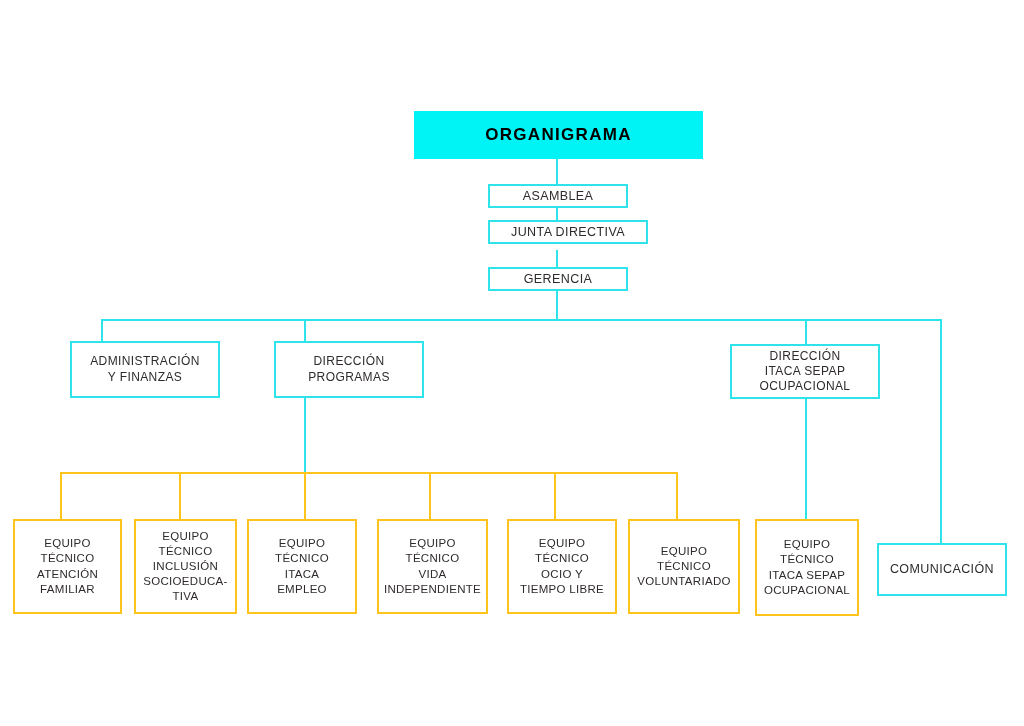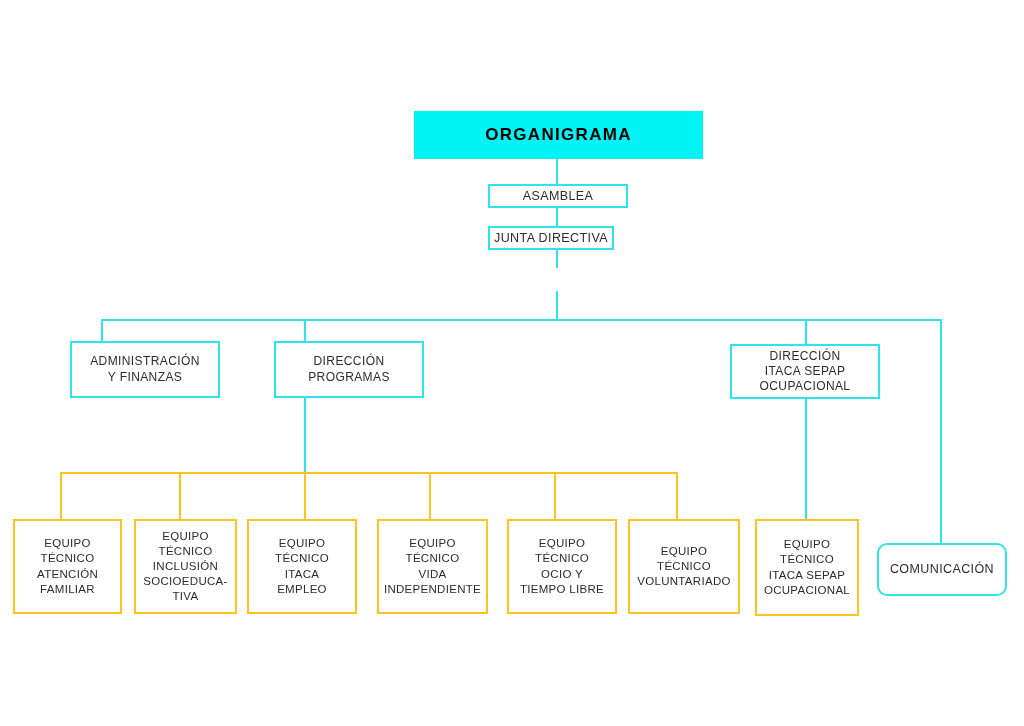--- a/index.html
+++ b/index.html
@@ -87,22 +87,23 @@
     <line class="ln-y" x1="305" y1="473" x2="305" y2="520"></line>
     <line class="ln-y" x1="430" y1="472" x2="430" y2="520"></line>
     <line class="ln-y" x1="555" y1="472" x2="555" y2="520"></line>
     <line class="ln-y" x1="677" y1="472" x2="677" y2="521"></line>
   </svg>
 
   <div class="node title" style="left:414px; top:111px; width:289px; height:48px;">ORGANIGRAMA</div>
 
   <div class="node lvl2" style="left:488px; top:184px; width:140px; height:24px;">ASAMBLEA</div>
 
-  <div class="node lvl2" style="left:488px; top:226px; width:126px; height:24px;">JUNTA DIRECTIVA</div>
+  <div class="node lvl2" style="left:488px; top:220px; width:160px; height:24px;">JUNTA DIRECTIVA</div>
 
+  <div class="node lvl2" style="left:488px; top:267px; width:140px; height:24px;">GERENCIA</div>
 
   <div class="node dir" style="left:27px; top:341px; width:150px; height:57px;">ADMINISTRACIÓN
 Y FINANZAS</div>
 
   <div class="node dir" style="left:231px; top:341px; width:150px; height:57px;">DIRECCIÓN
 PROGRAMAS</div>
 
   <div class="node dir3" style="left:730px; top:344px; width:150px; height:55px;">DIRECCIÓN
 ITACA SEPAP
 OCUPACIONAL</div>
@@ -135,15 +136,15 @@
 
   <div class="node team" style="left:628px; top:519px; width:112px; height:95px;">EQUIPO
 TÉCNICO
 VOLUNTARIADO</div>
 
   <div class="node team" style="left:755px; top:519px; width:104px; height:97px;">EQUIPO
 TÉCNICO
 ITACA SEPAP
 OCUPACIONAL</div>
 
-  <div class="node comm" style="left:877px; top:543px; width:130px; height:53px;border-radius:10px;">COMUNICACIÓN</div>
+  <div class="node comm" style="left:877px; top:543px; width:130px; height:53px;">COMUNICACIÓN</div>
 
 </div>
 
 </body></html>

